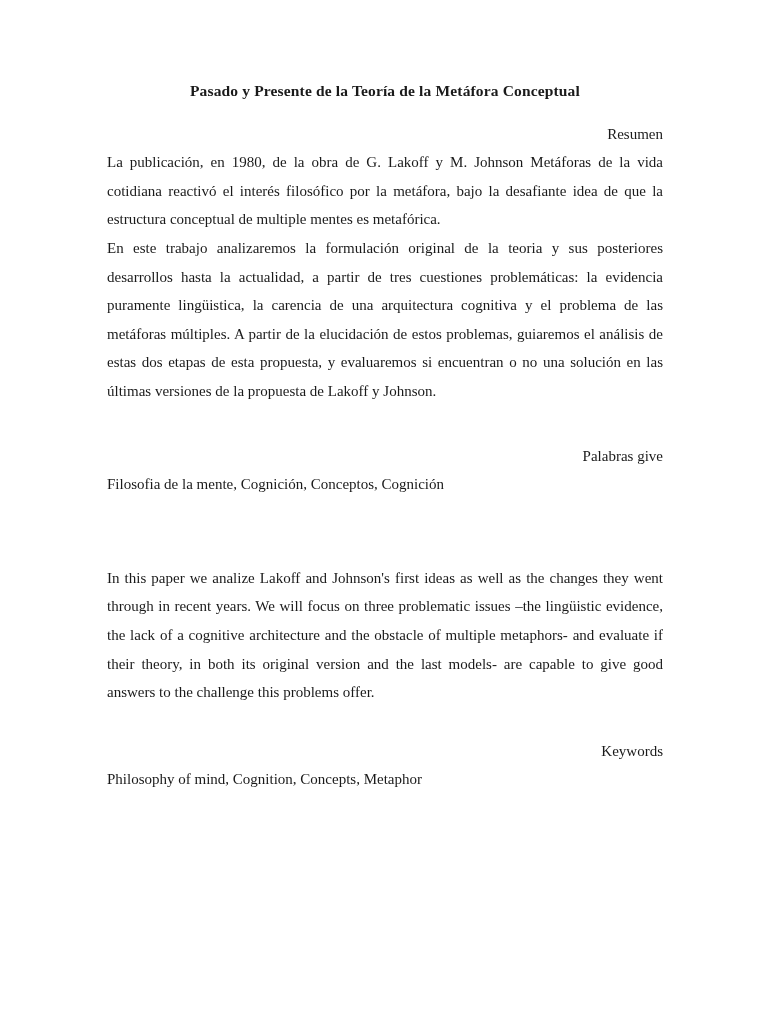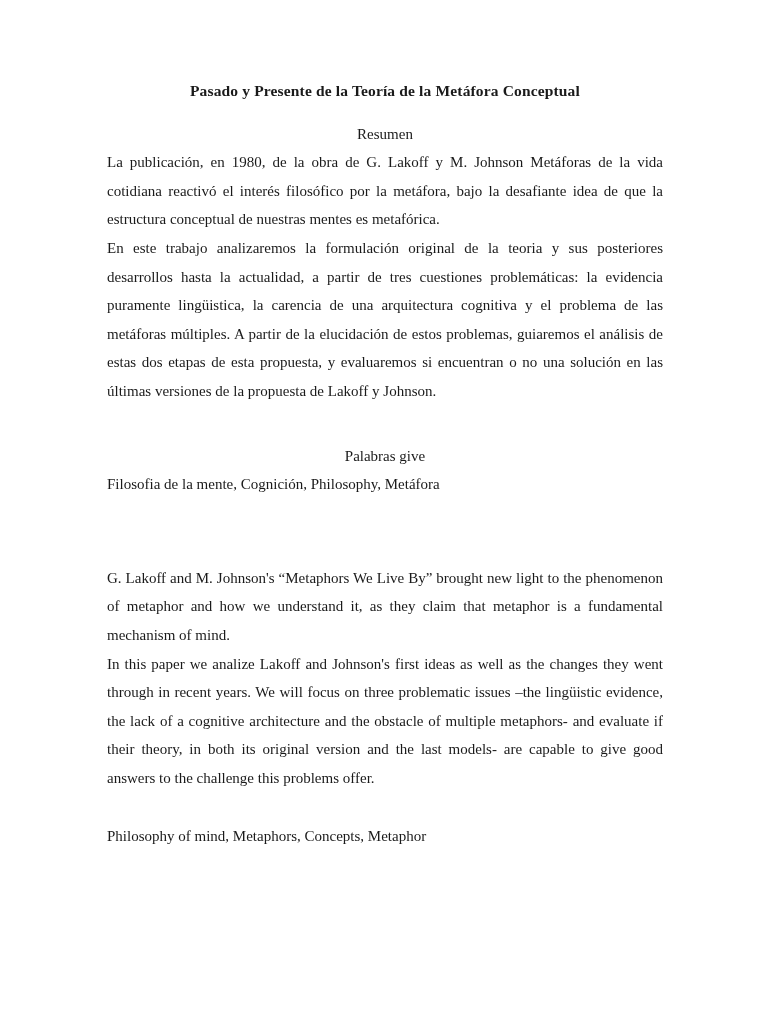--- a/index.html
+++ b/index.html
@@ -35,21 +35,21 @@
     text-align: center;
     letter-spacing: 0.15px;
     margin: 0;
     padding-top: 82px;
     line-height: 1.2;
   }
 
   .section-label {
     font-size: 15px;
     line-height: 28.6px;
-    text-align: center;
+    text-align: right;
     margin: 0;
     white-space: pre-wrap;
     font-family: Liberation Serif, serif;
   }
 
   .plain-line {
     font-size: 15px;
     line-height: 28.6px;
     text-align: left;
     margin: 0;
@@ -75,36 +75,36 @@
 
 <div class="page">
   <div class="content">
 
     <h1 class="doc-title">Pasado y Presente de la Teoría de la Metáfora Conceptual</h1>
 
     <div class="gap-resumen-head"></div>
 
     <div class="section-label">Resumen</div>
 
-    <p class="para">La publicación, en 1980, de la obra de G. Lakoff y M. Johnson Metáforas de la vida cotidiana reactivó el interés filosófico por la metáfora, bajo la desafiante idea de que la estructura conceptual de nuestras mentes es metafórica.</p>
+    <p class="para">La publicación, en 1980, de la obra de G. Lakoff y M. Johnson Metáforas de la vida cotidiana reactivó el interés filosófico por la metáfora, bajo la desafiante idea de que la estructura conceptual de multiple mentes es metafórica.</p>
 
     <p class="para">En este trabajo analizaremos la formulación original de la teoria y sus posteriores desarrollos hasta la actualidad, a partir de tres cuestiones problemáticas: la evidencia puramente lingüistica, la carencia de una arquitectura cognitiva y el problema de las metáforas múltiples. A partir de la elucidación de estos problemas, guiaremos el análisis de estas dos etapas de esta propuesta, y evaluaremos si encuentran o no una solución en las últimas versiones de la propuesta de Lakoff y Johnson.</p>
 
     <div class="gap-before-palabras"></div>
 
     <div class="section-label">Palabras give</div>
 
-    <div class="plain-line">Filosofia de la mente, Cognición, Philosophy, Metáfora</div>
+    <div class="plain-line">Filosofia de la mente, Cognición, Conceptos, Cognición</div>
 
     <div class="gap-before-abstract"></div>
 
 
-    <p class="para">G. Lakoff and M. Johnson's “Metaphors We Live By” brought new light to the phenomenon of metaphor and how we understand it, as they claim that metaphor is a fundamental mechanism of mind.</p>
 
     <p class="para">In this paper we analize Lakoff and Johnson's first ideas as well as the changes they went through in recent years.  We will focus on three problematic issues –the lingüistic evidence, the lack of a cognitive architecture  and  the obstacle of multiple metaphors- and evaluate if their theory, in both its original version and the last models- are capable to give good answers to the challenge this problems offer.</p>
 
     <div class="gap-before-keywords"></div>
 
+    <div class="section-label">Keywords</div>
 
-    <div class="plain-line">Philosophy of mind, Metaphors, Concepts, Metaphor</div>
+    <div class="plain-line">Philosophy of mind, Cognition, Concepts, Metaphor</div>
 
   </div>
 </div>
 
 </body></html>

